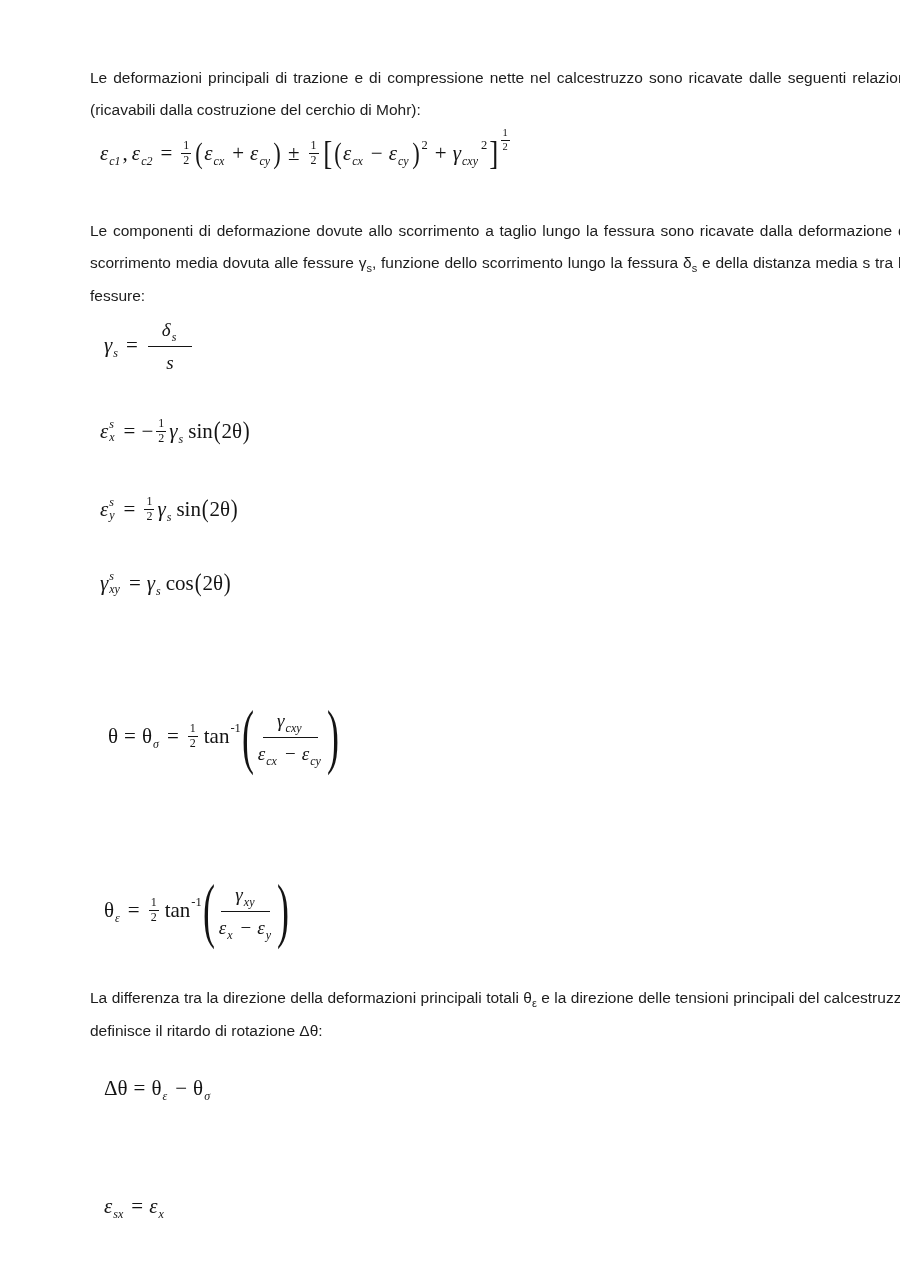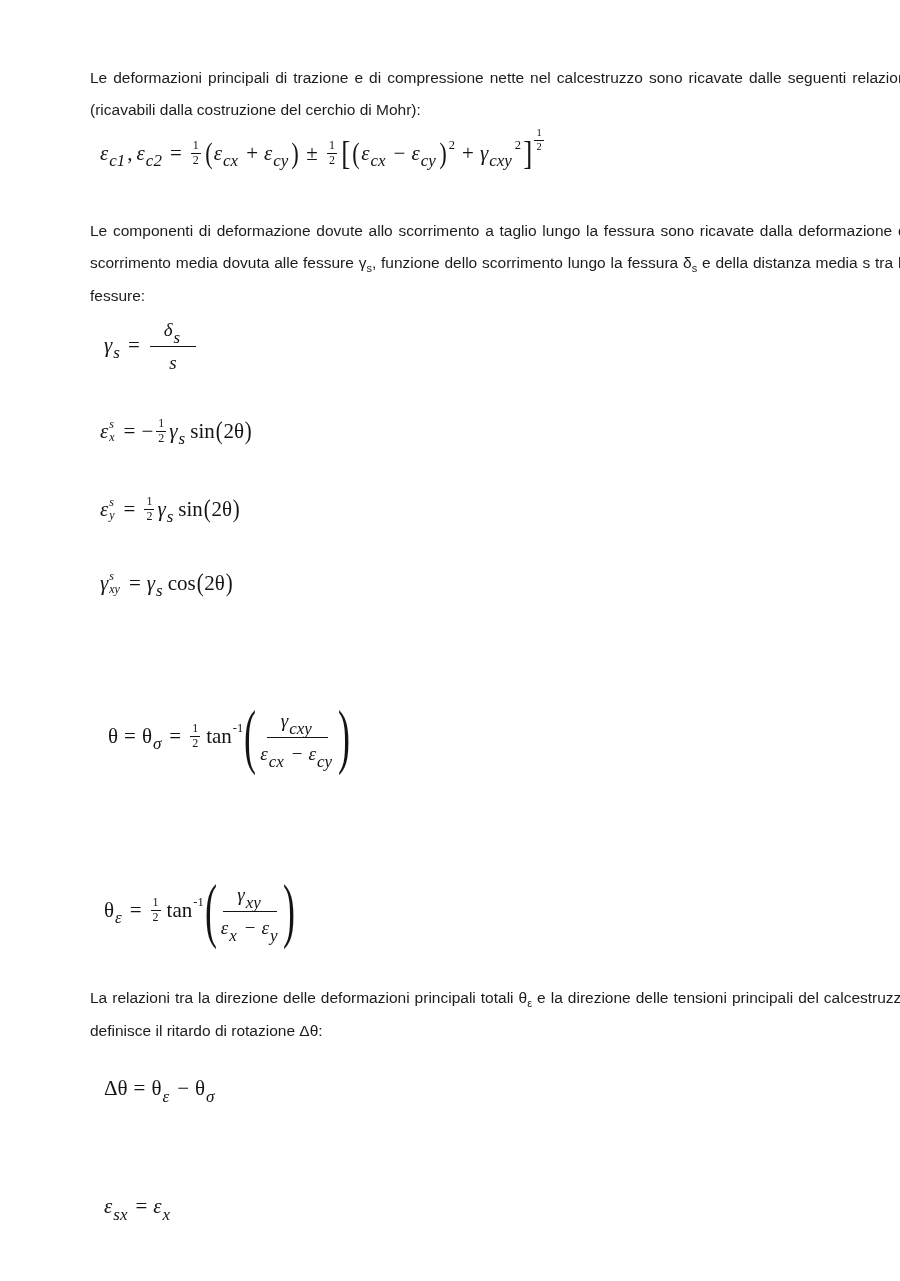--- a/index.html
+++ b/index.html
@@ -9,21 +9,21 @@
 
   
   .para { position:absolute; left:42px; width:820px; font-size:15.5px; line-height:2.08;
           text-align:justify; color:#1c1c1c; }
   .psub { font-size:11px; }
 
   
   .formula { position:absolute; display:flex; align-items:center;
              font-family:"Liberation Serif", "DejaVu Serif", serif; font-size:21px; color:#141414; white-space:pre; }
   .i   { font-style:italic; }
-  .sb  { font-size:17px; font-style:italic; transform:translateY(8px); margin:0 2px 0 1px; }
+  .sb  { font-size:12px; font-style:italic; transform:translateY(8px); margin:0 2px 0 1px; }
   .sp  { font-size:12.5px; transform:translateY(-8px); margin:0 1px; }
   .op  { margin:0 6px; font-style:normal; }
   .cm  { margin-right:4px; }
 
   .fracs { display:flex; flex-direction:column; align-items:center; font-size:12px;
            line-height:1.15; font-style:normal; margin:0 3px; }
   .fracs .fn { border-bottom:1px solid #141414; padding:0 2px; }
   .supf { transform:translateY(-13px); font-size:10.5px; margin-left:1px; }
 
   .fracl { display:flex; flex-direction:column; align-items:center; font-size:19px;
@@ -136,21 +136,21 @@
     <span class="fracs"><span class="fn">1</span><span>2</span></span>
     <span class="fname">tan</span><span class="sp">-1</span>
     <span class="bigp">(</span>
     <span class="fracl">
       <span class="ftop"><span class="i">γ</span><span class="sb">xy</span></span>
       <span class="fbot"><span class="i">ε</span><span class="sb">x</span><span class="op">−</span><span class="i">ε</span><span class="sb">y</span></span>
     </span>
     <span class="bigp">)</span>
   </div>
 
-  <p class="para" style="top:982px"><span>La relazioni tra la direzione delle deformazioni principali totali θ</span><sub class="psub">ε</sub><span> e la direzione delle tensioni principali del calcestruzzo definisce il ritardo di rotazione Δθ:</span></p>
+  <p class="para" style="top:982px"><span>La differenza tra la direzione della deformazioni principali totali θ</span><sub class="psub">ε</sub><span> e la direzione delle tensioni principali del calcestruzzo definisce il ritardo di rotazione Δθ:</span></p>
 
   <div class="formula" style="top:1076px;left:56px">
     <span>Δθ</span>
     <span class="op">=</span>
     <span>θ</span><span class="sb">ε</span>
     <span class="op">−</span>
     <span>θ</span><span class="sb">σ</span>
   </div>
 
 

